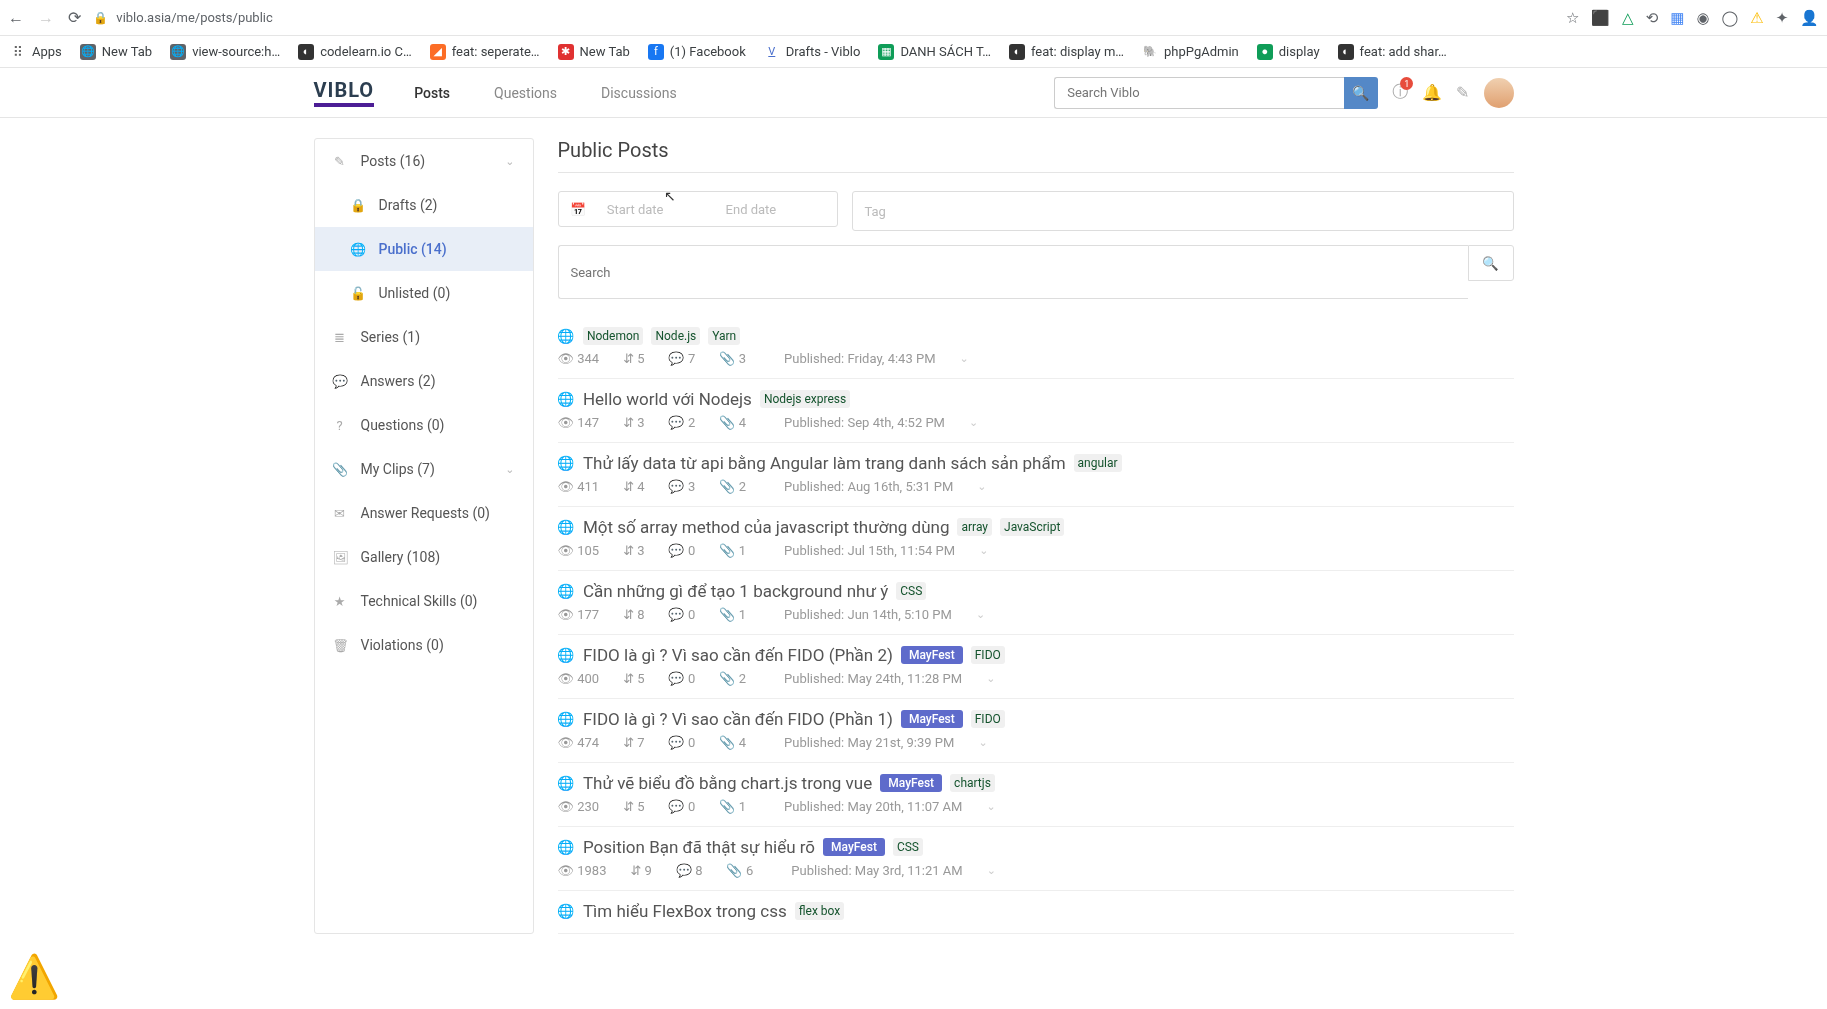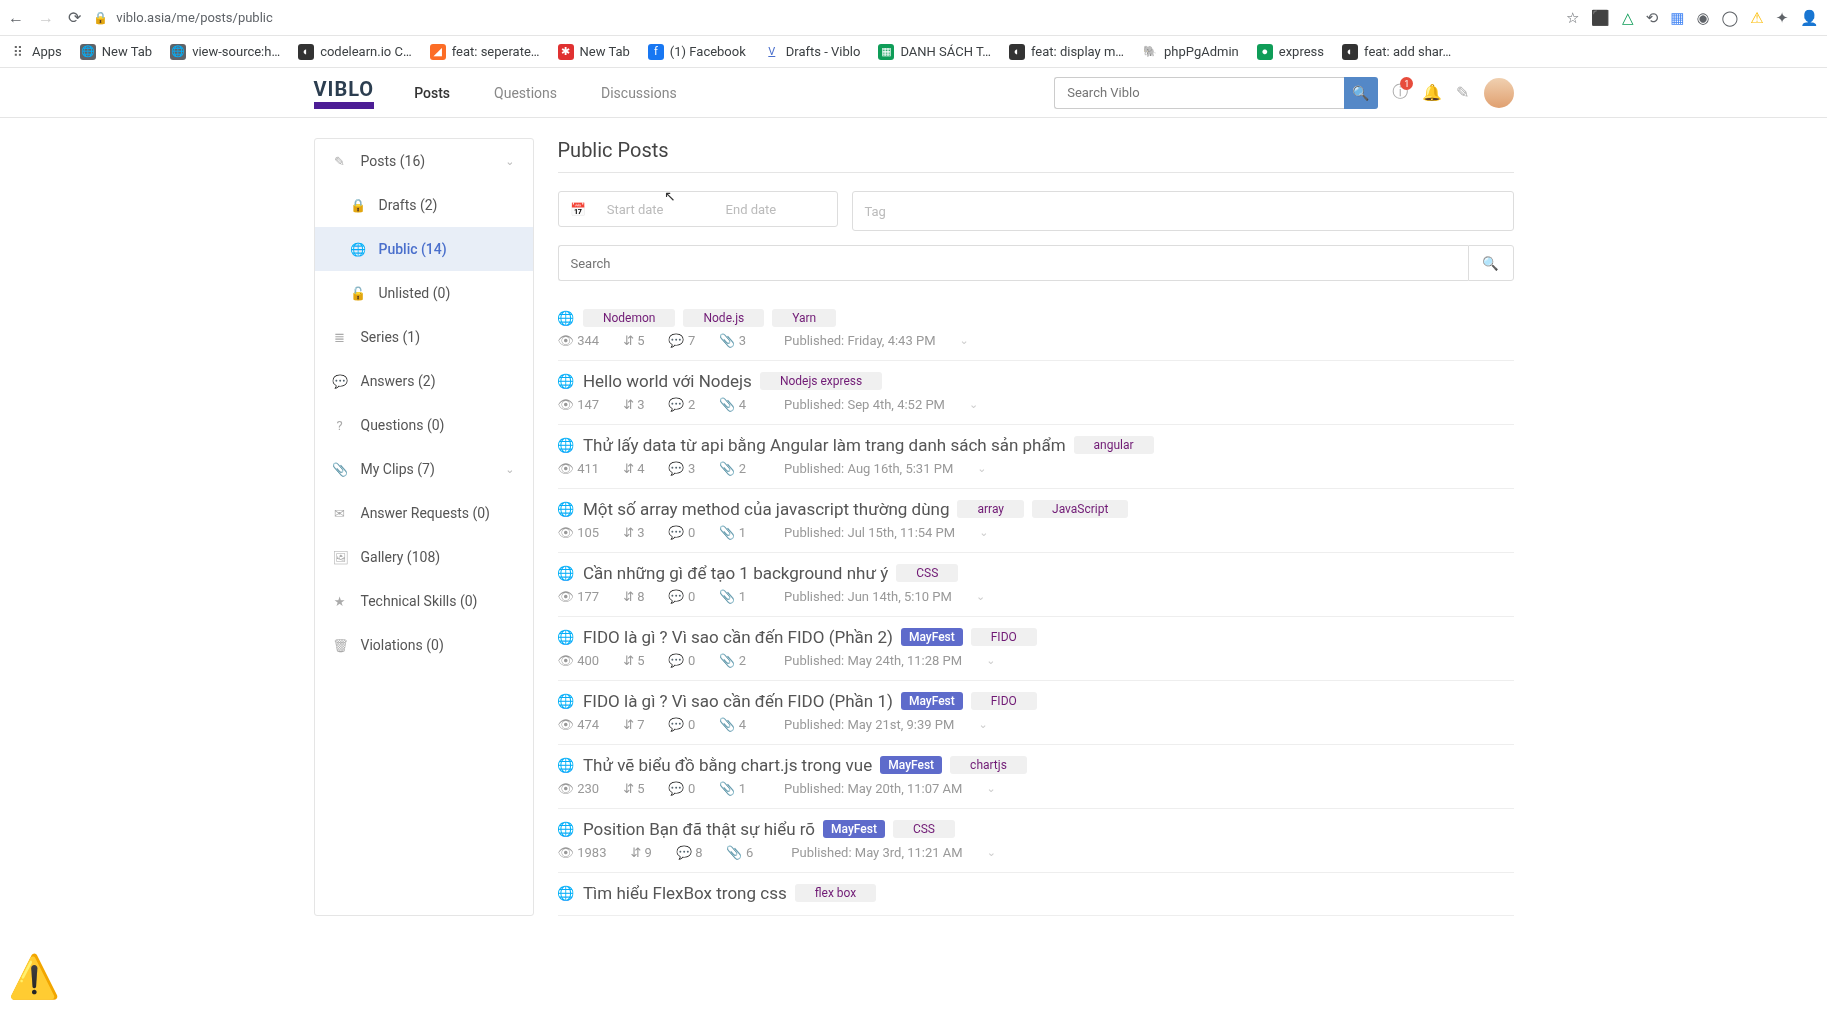--- a/index.html
+++ b/index.html
@@ -14,21 +14,21 @@
 .browser-bar .right-icons { display: flex; gap: 12px; align-items: center; font-size: 15px; color: #5f6368; }
 .browser-bar .right-icons span { cursor: pointer; }
 
 .bookmarks-bar { height: 32px; display: flex; align-items: center; padding: 0 10px; gap: 18px; font-size: 13px; color: #3c4043; border-bottom: 1px solid #e5e5e5; background: #fff; }
 .bookmarks-bar .bm { display: flex; align-items: center; gap: 6px; cursor: pointer; white-space: nowrap; }
 .bm-icon { display: inline-block; width: 16px; height: 16px; border-radius: 3px; text-align: center; line-height: 16px; font-size: 11px; color: #fff; }
 
 
 .app-header { height: 50px; border-bottom: 1px solid #e5e5e5; display: flex; align-items: center; padding: 0 24px; }
 .app-header .container { width: 100%; max-width: 1200px; margin: 0 auto; display: flex; align-items: center; }
-.logo { font-weight: 700; font-size: 20px; color: #2c3e50; letter-spacing: 1px; margin-right: 40px; border-bottom: 7px solid #4c1d95; padding-bottom: 1px; }
+.logo { font-weight: 700; font-size: 20px; color: #2c3e50; letter-spacing: 1px; margin-right: 40px; border-bottom: 4px solid #4c1d95; padding-bottom: 1px; }
 .nav-links { display: flex; gap: 44px; color: #888; font-size: 14px; }
 .nav-links span { cursor: pointer; }
 .nav-links span.active { color: #333; font-weight: 500; }
 .header-right { margin-left: auto; display: flex; align-items: center; gap: 14px; }
 .search-box { display: flex; align-items: center; }
 .search-box input { width: 290px; height: 32px; padding: 0 12px; border: 1px solid #ccc; border-right: none; border-radius: 3px 0 0 3px; font-size: 13px; color: #888; }
 .search-box button { width: 34px; height: 32px; background: #5488c7; border: none; color: #fff; border-radius: 0 3px 3px 0; cursor: pointer; font-size: 14px; }
 .notif { position: relative; color: #aaa; font-size: 16px; cursor: pointer; }
 .notif .badge { position: absolute; top: -5px; right: -5px; background: #e74c3c; color: #fff; border-radius: 50%; font-size: 9px; width: 13px; height: 13px; display: flex; align-items: center; justify-content: center; }
 .avatar { width: 30px; height: 30px; border-radius: 50%; background: linear-gradient(#f0d0b0,#e0a070); cursor: pointer; }
@@ -44,28 +44,28 @@
 .sidebar-item .chev { margin-left: auto; color: #bbb; font-size: 11px; }
 
 .content { flex: 1; }
 .page-title { font-size: 20px; font-weight: 400; color: #444; padding-bottom: 10px; border-bottom: 1px solid #e5e5e5; margin-bottom: 18px; }
 .filters { display: flex; gap: 14px; margin-bottom: 14px; }
 .date-range { flex: 0 0 280px; border: 1px solid #ddd; border-radius: 3px; height: 36px; display: flex; align-items: center; padding: 0 12px; color: #bbb; font-size: 13px; gap: 20px; }
 .date-range .cal { color: #ccc; }
 .date-range .seg { flex: 1; }
 .tag-input { flex: 1; border: 1px solid #ddd; border-radius: 3px; height: 40px; padding: 0 12px; color: #bbb; font-size: 13px; display: flex; align-items: center; }
 .search-row { display: flex; margin-bottom: 18px; }
-.search-row input { flex: 1; height: 36px; border: 1px solid #ddd; border-right: none; border-radius: 3px 0 0 3px; padding: 0 12px; font-size: 13px; }
+.search-row input { flex: 1; height: 54px; border: 1px solid #ddd; border-right: none; border-radius: 3px 0 0 3px; padding: 0 12px; font-size: 13px; }
 .search-row button { width: 46px; height: 36px; border: 1px solid #ddd; background: #fff; border-radius: 0 3px 3px 0; color: #888; cursor: pointer; }
 
 .post { border-bottom: 1px solid #eee; padding: 10px 0 12px; }
 .post-head { display: flex; align-items: center; gap: 8px; flex-wrap: wrap; }
 .globe { color: #4caf7d; font-size: 14px; }
 .post-title { color: #555; font-size: 17px; }
-.tag { background: #f0f0f0; color: #701a75; padding: 2px 20px; border-radius: 3px; font-size: 12px; }
+.tag { background: #f0f0f0; color: #14532d; padding: 2px 4px; border-radius: 3px; font-size: 12px; }
 .badge-fest { background: #5e6bcb; color: #fff; padding: 2px 8px; border-radius: 3px; font-size: 12px; font-weight: 500; }
 .post-meta { display: flex; align-items: center; gap: 24px; color: #999; font-size: 13px; margin-top: 6px; }
 .post-meta .m { display: flex; align-items: center; gap: 4px; }
 .post-meta .pub { margin-left: 14px; }
 .post-meta .chev { color: #ccc; font-size: 11px; cursor: pointer; }
 
 .cursor-img { position: fixed; left: 664px; top: 188px; font-size: 14px; pointer-events: none; }
 .warning-corner { position: fixed; left: 8px; bottom: 8px; font-size: 42px; }
 </style>
 </head>
@@ -135,21 +135,21 @@
   <div class="bm">
       <span class="bm-icon" style="background:#333">◐</span>
       <span>feat: display m…</span>
     </div>
   <div class="bm">
       <span class="bm-icon" style="background:none;color:#888">🐘</span>
       <span>phpPgAdmin</span>
     </div>
   <div class="bm">
       <span class="bm-icon" style="background:#0f9d58">●</span>
-      <span>express</span>
+      <span>display</span>
     </div>
   <div class="bm">
       <span class="bm-icon" style="background:#333">◐</span>
       <span>feat: add shar…</span>
     </div>
 </div>
 
 <div class="app-header">
   <div class="container">
     <div class="logo">VIBLO</div>

